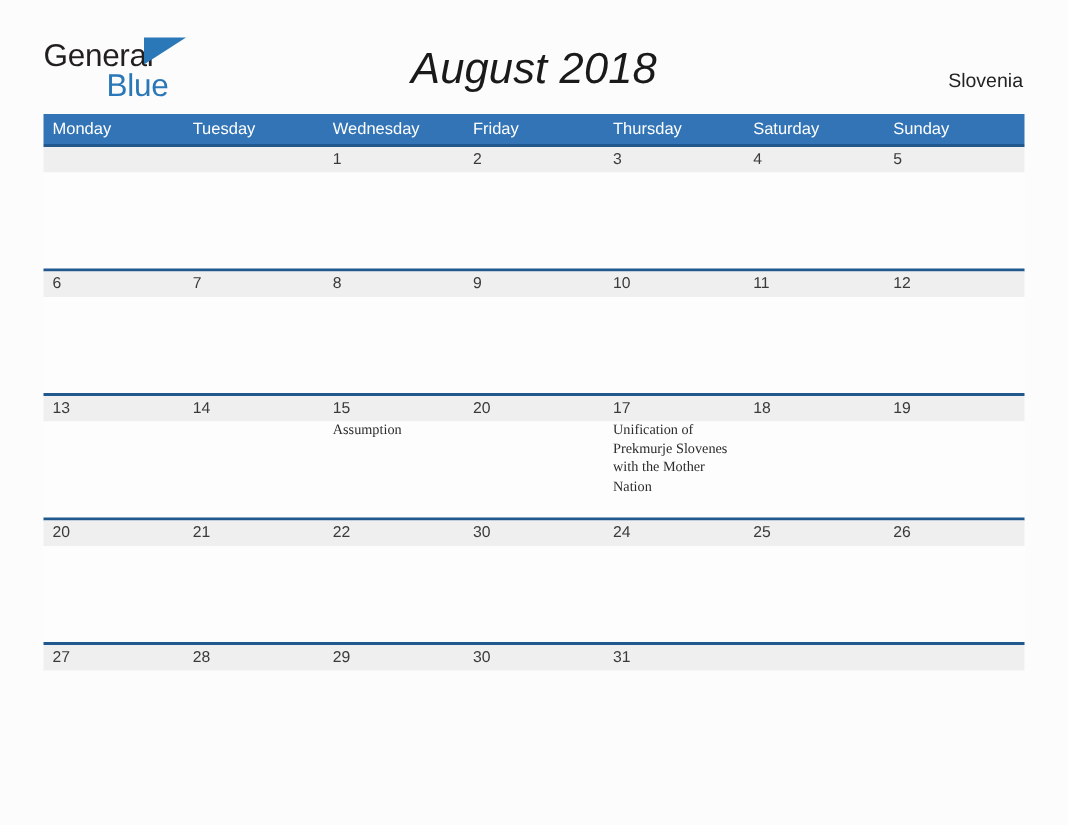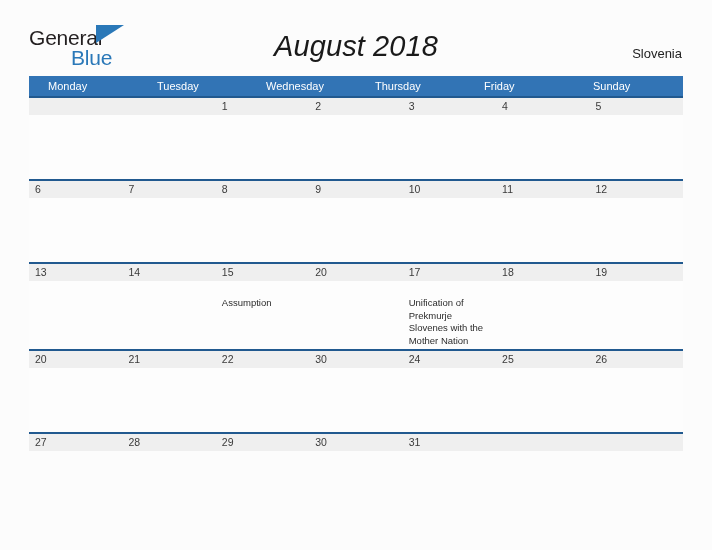--- a/index.html
+++ b/index.html
@@ -95,21 +95,21 @@
   .weekdays {
     display: flex;
     background: #3274b5;
     height: 20px;
   }
   .weekday {
     flex: 1 1 0;
     color: #ffffff;
     font-size: 11px;
     line-height: 20px;
-    padding-left: 19px;
+    padding-left: 6px;
     box-sizing: border-box;
     white-space: nowrap;
   }
 
   .week {
     border-top: 2px solid #21598f;
   }
   .week:first-of-type {
     border-top: none;
   }
@@ -128,22 +128,23 @@
     box-sizing: border-box;
   }
 
   .week-body {
     display: flex;
     background: #fdfdfd;
     min-height: 64px;
   }
   .daycell-body {
     flex: 1 1 0;
-    padding: 16px 8px 2px 6px;
+    padding: 0 8px 2px 6px;
     box-sizing: border-box;
+    font-family: Liberation Serif, serif;
   }
   .event {
     font-size: 9.5px;
     line-height: 12.6px;
     color: #2c2c2c;
     word-wrap: break-word;
   }
 
   .week.last .week-body {
     min-height: 0;
@@ -169,22 +170,23 @@
     <div class="country">Slovenia</div>
 
   </div>
 
   <div class="calendar">
 
     <div class="weekdays">
       <div class="weekday">Monday</div>
       <div class="weekday">Tuesday</div>
       <div class="weekday">Wednesday</div>
+      <div class="weekday">Friday</div>
       <div class="weekday">Thursday</div>
-      <div class="weekday">Friday</div>
+      <div class="weekday">Saturday</div>
       <div class="weekday">Sunday</div>
     </div>
 
     <div class="week">
       <div class="week-dates">
         <div class="daycell-num"></div>
         <div class="daycell-num"></div>
         <div class="daycell-num">1</div>
         <div class="daycell-num">2</div>
         <div class="daycell-num">3</div>

